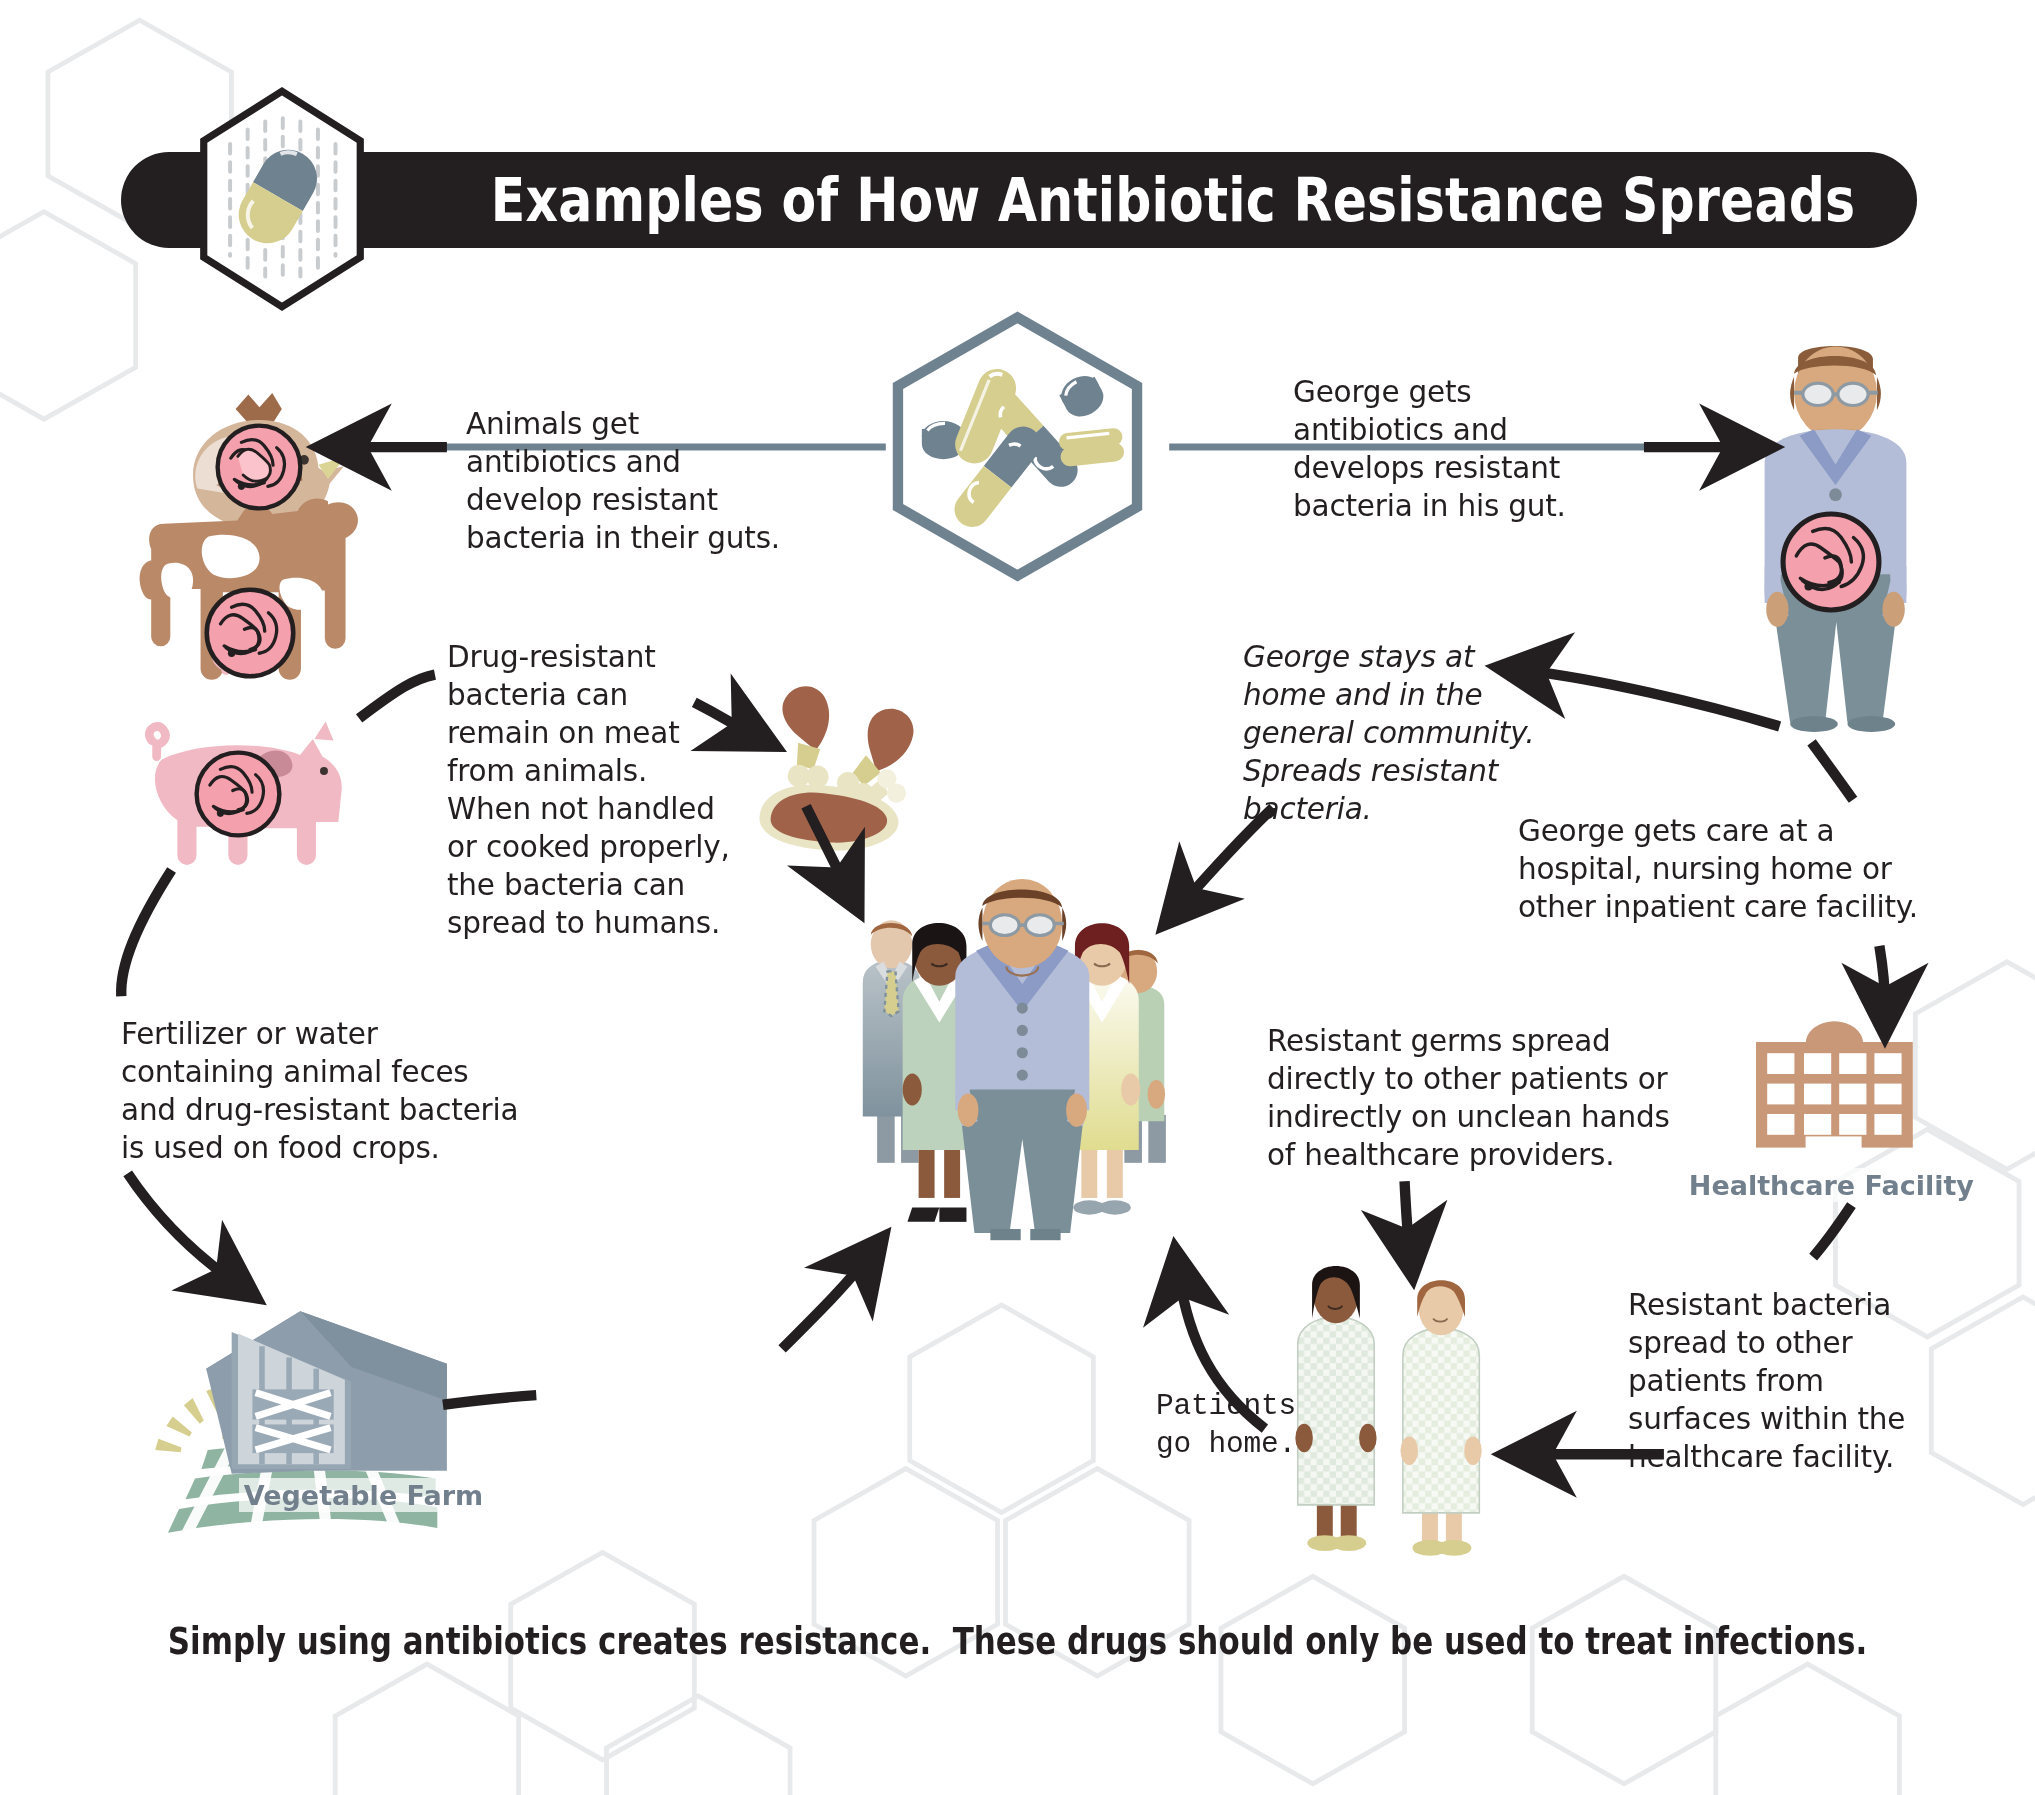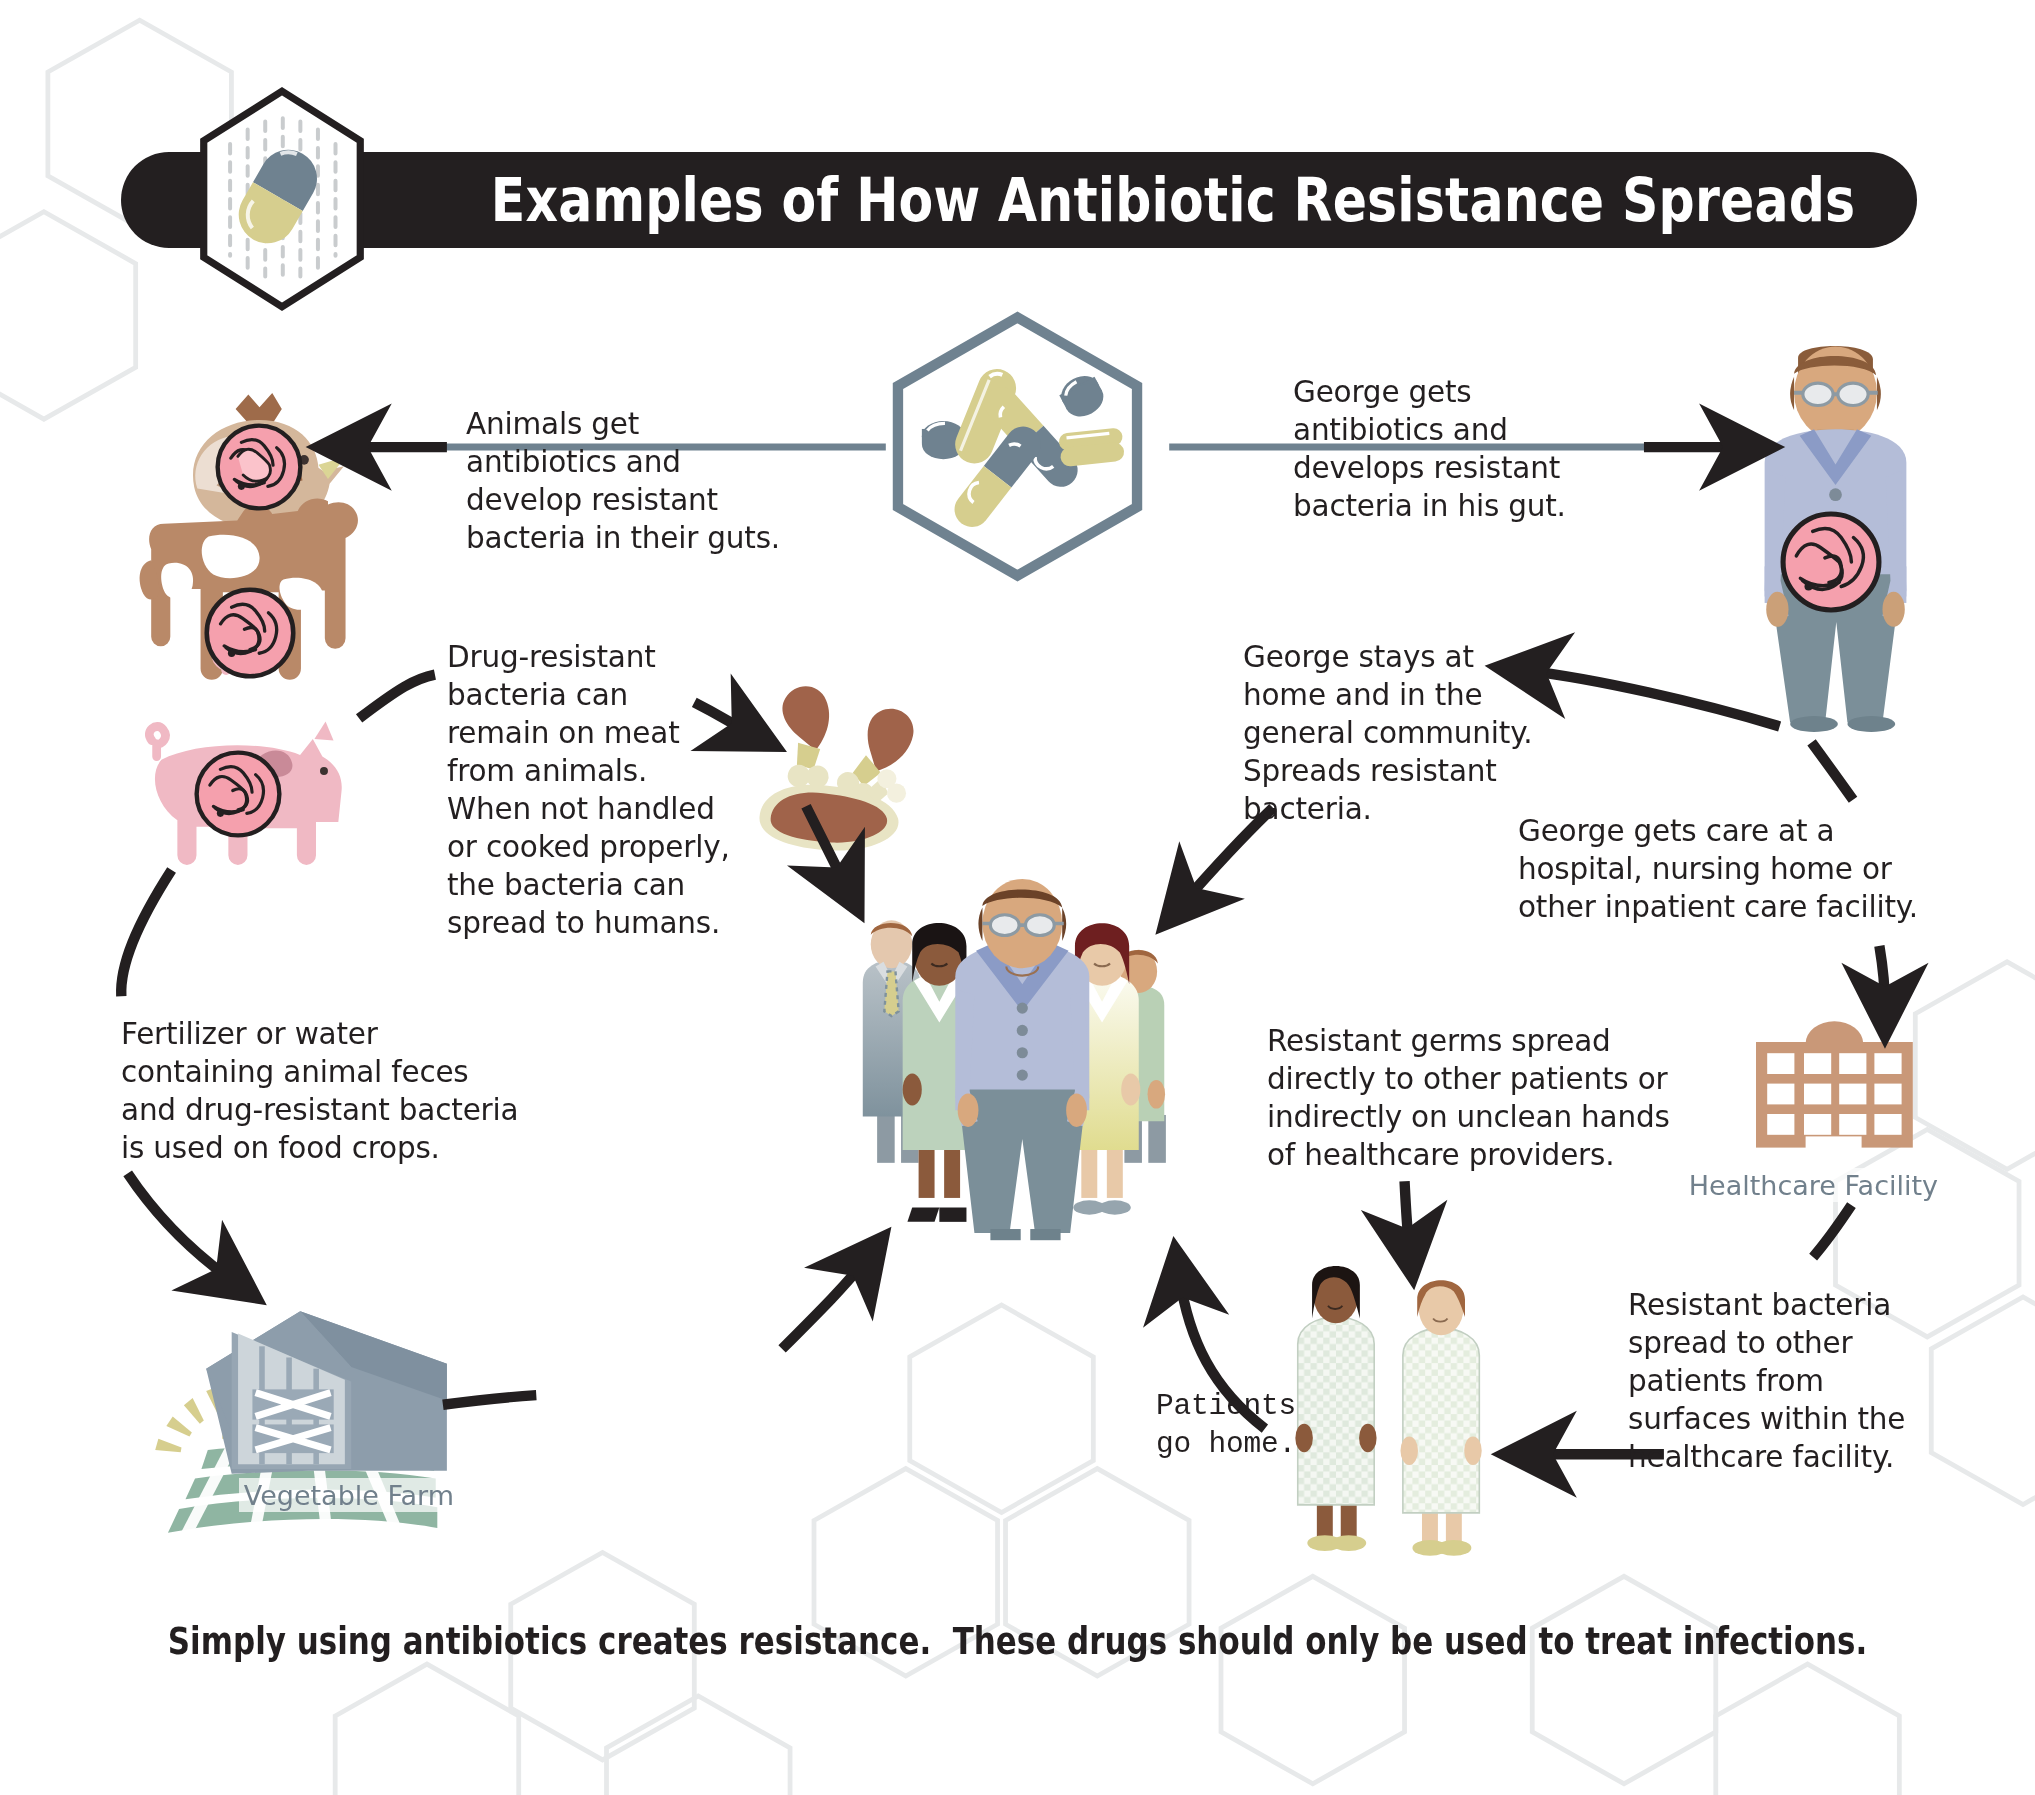--- a/index.html
+++ b/index.html
@@ -43,20 +43,21 @@
     letter-spacing:-0.2px;
   }
   .caption{
     position:absolute;
     color:#71808c;
     font-family:"DejaVu Sans","Liberation Sans",sans-serif;
     font-size:27px;
     background:rgba(255,255,255,0.72);
     padding:1.6px 4.8px;
     white-space:nowrap;
+    font-weight:bold;
   }
   .footer{
     position:absolute;left:0;top:1620px;width:2035px;
     text-align:center;
     color:#231f20;
     font-family:"DejaVu Sans Condensed","Liberation Sans Narrow","Liberation Sans",sans-serif;
     font-weight:bold;font-size:37px;
     transform:scaleX(0.93);
     white-space:pre;
   }
@@ -560,21 +561,21 @@
 or cooked properly,
 the bacteria can
 spread to humans.</div>
 
   <div class="txt" style="left:121px;top:1015px;width:423px;">Fertilizer or water
 containing animal feces
 and drug-resistant bacteria
 is used on food crops.</div>
 
 
-  <div class="txt" style="left:1243px;top:638px;width:295px;">George stays at
+  <div class="txt" style="left:1243px;top:638px;width:295px;font-style:italic;">George stays at
 home and in the
 general community.
 Spreads resistant
 bacteria.</div>
 
   <div class="txt" style="left:1518px;top:812px;width:447px;">George gets care at a
 hospital, nursing home or
 other inpatient care facility.</div>
 
   <div class="txt" style="left:1628px;top:1286px;width:319px;">Resistant bacteria

